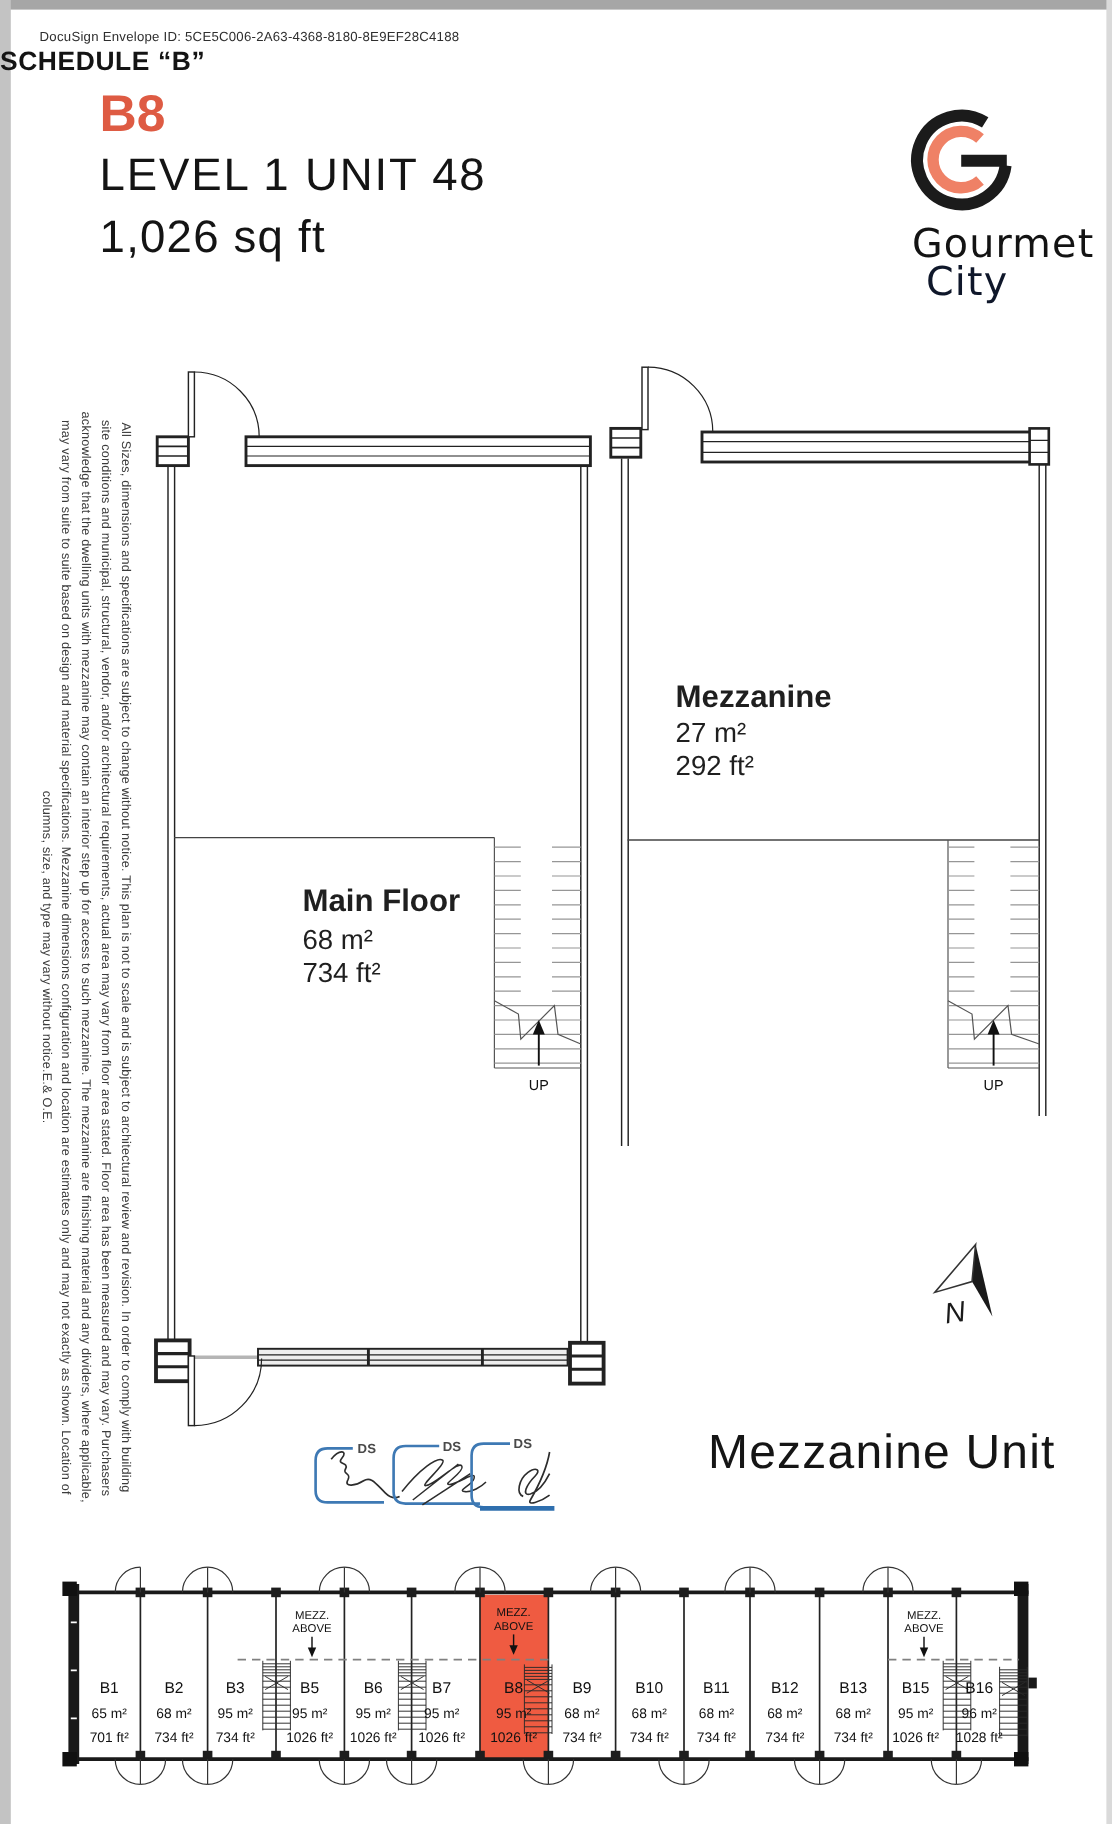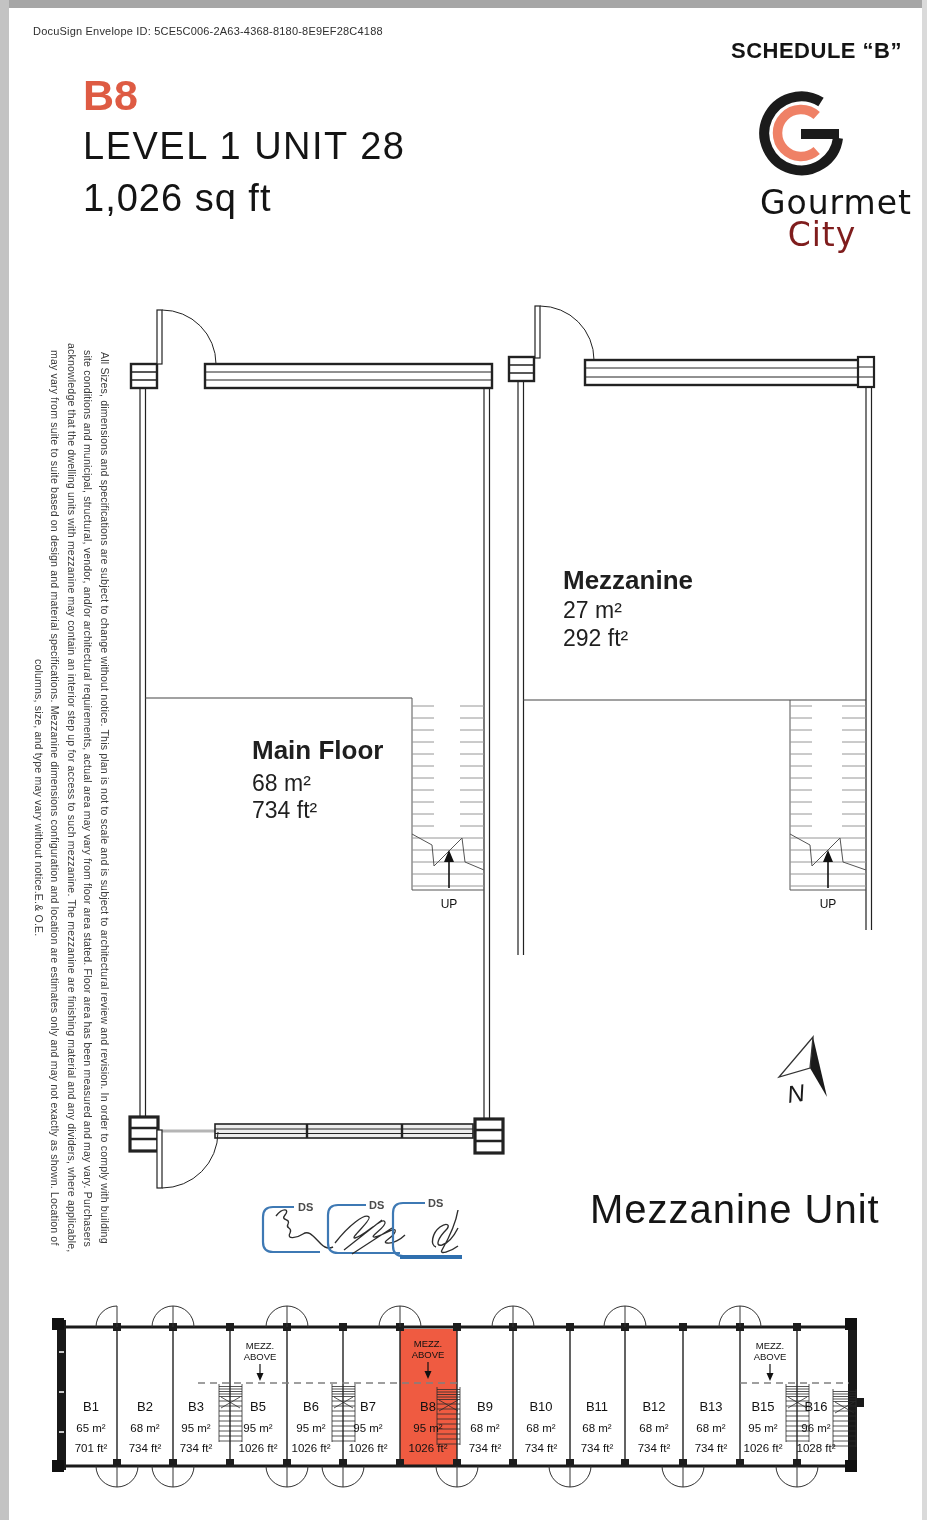--- a/index.html
+++ b/index.html
@@ -3,49 +3,49 @@
 <meta charset="utf-8">
 <style>
   html,body{margin:0;padding:0;background:#ffffff;}
   body{width:927px;height:1520px;position:relative;overflow:hidden;
        font-family:"Liberation Sans",sans-serif;color:#1a1a1a;}
   .edge-top{position:absolute;left:0;top:0;width:927px;height:8px;background:#a6a6a6;}
   .edge-left{position:absolute;left:0;top:0;width:9px;height:1520px;background:#c3c3c3;}
   .edge-right{position:absolute;right:0;top:0;width:5px;height:1520px;background:#dadada;}
   .abs{position:absolute;}
   .envelope{left:33px;top:25px;font-size:11px;color:#2e2e2e;letter-spacing:.2px;}
-  .schedule{left:0;top:38px;width:902px;text-align:right;font-size:22px;font-weight:700;
+  .schedule{left:0;top:38px;width:902px;text-align:left;font-size:22px;font-weight:700;
             color:#141414;letter-spacing:.5px;}
   .b8code{left:83px;top:74px;font-size:43px;font-weight:700;color:#DE5B43;line-height:1;}
   .unittitle{left:83px;top:127px;font-size:38px;font-weight:400;color:#141414;
              letter-spacing:1.5px;line-height:1;}
   .unitarea{left:83px;top:179px;font-size:38px;font-weight:400;color:#141414;
             letter-spacing:1px;line-height:1;}
   .disclaimer{left:30px;top:298px;height:1000px;writing-mode:vertical-rl;
               font-size:10.5px;line-height:16.5px;color:#3b3b3b;text-align:center;
               letter-spacing:.2px;}
   .logo-text1{left:700px;top:186px;width:212px;text-align:right;
               font-family:"DejaVu Sans",sans-serif;font-size:33px;color:#131313;
               letter-spacing:1px;line-height:1;}
-  .logo-text2{left:716px;top:218px;width:212px;text-align:center;
-              font-family:"DejaVu Sans",sans-serif;font-size:33px;color:#7f1d1d;
+  .logo-text2{left:700px;top:218px;width:212px;text-align:center;
+              font-family:"DejaVu Sans",sans-serif;font-size:33px;color:#0f172a;
               letter-spacing:1px;line-height:1;}
   svg text{font-family:"Liberation Sans",sans-serif;}
 </style>
 </head>
 <body>
 
 <div class="edge-top"></div>
 <div class="edge-left"></div>
 <div class="edge-right"></div>
 
 <div class="abs envelope">DocuSign Envelope ID: 5CE5C006-2A63-4368-8180-8E9EF28C4188</div>
 <div class="abs schedule">SCHEDULE “B”</div>
 <div class="abs b8code">B8</div>
-<div class="abs unittitle">LEVEL 1 UNIT 28</div>
+<div class="abs unittitle">LEVEL 1 UNIT 48</div>
 <div class="abs unitarea">1,026 sq ft</div>
 
 <div class="abs disclaimer">
   <div>All Sizes, dimensions and specifications are subject to change without notice. This plan is not to scale and is subject to architectural review and revision. In order to comply with building</div>
   <div>site conditions and municipal, structural, vendor, and/or architectural requirements, actual area may vary from floor area stated. Floor area has been measured and may vary. Purchasers</div>
   <div>acknowledge that the dwelling units with mezzanine may contain an interior step up for access to such mezzanine. The mezzanine are finishing material and any dividers, where applicable,</div>
   <div>may vary from suite to suite based on design and material specifications. Mezzanine dimensions configuration and location are estimates only and may not exactly as shown. Location of</div>
   <div>columns, size, and type may vary without notice.E.&amp; O.E.</div>
 </div>
 

